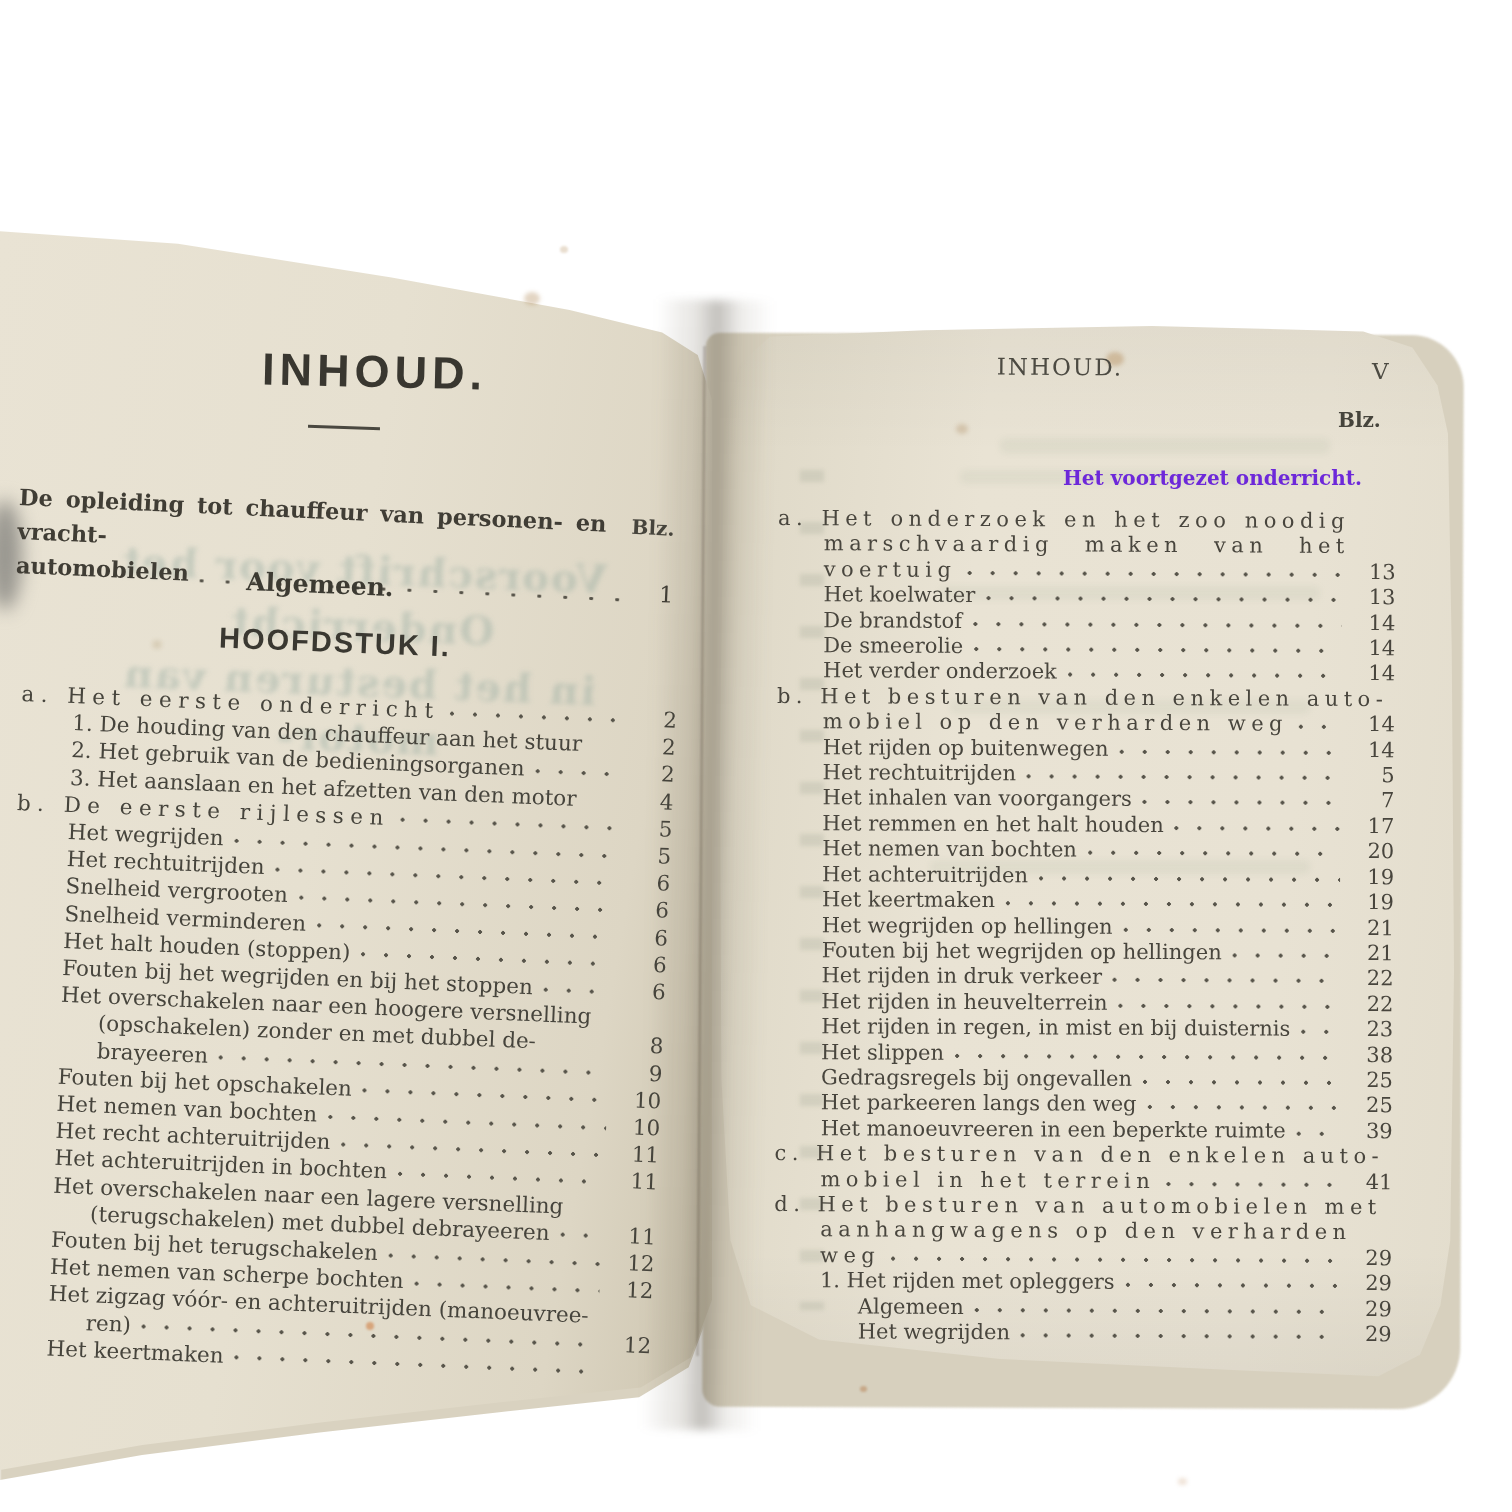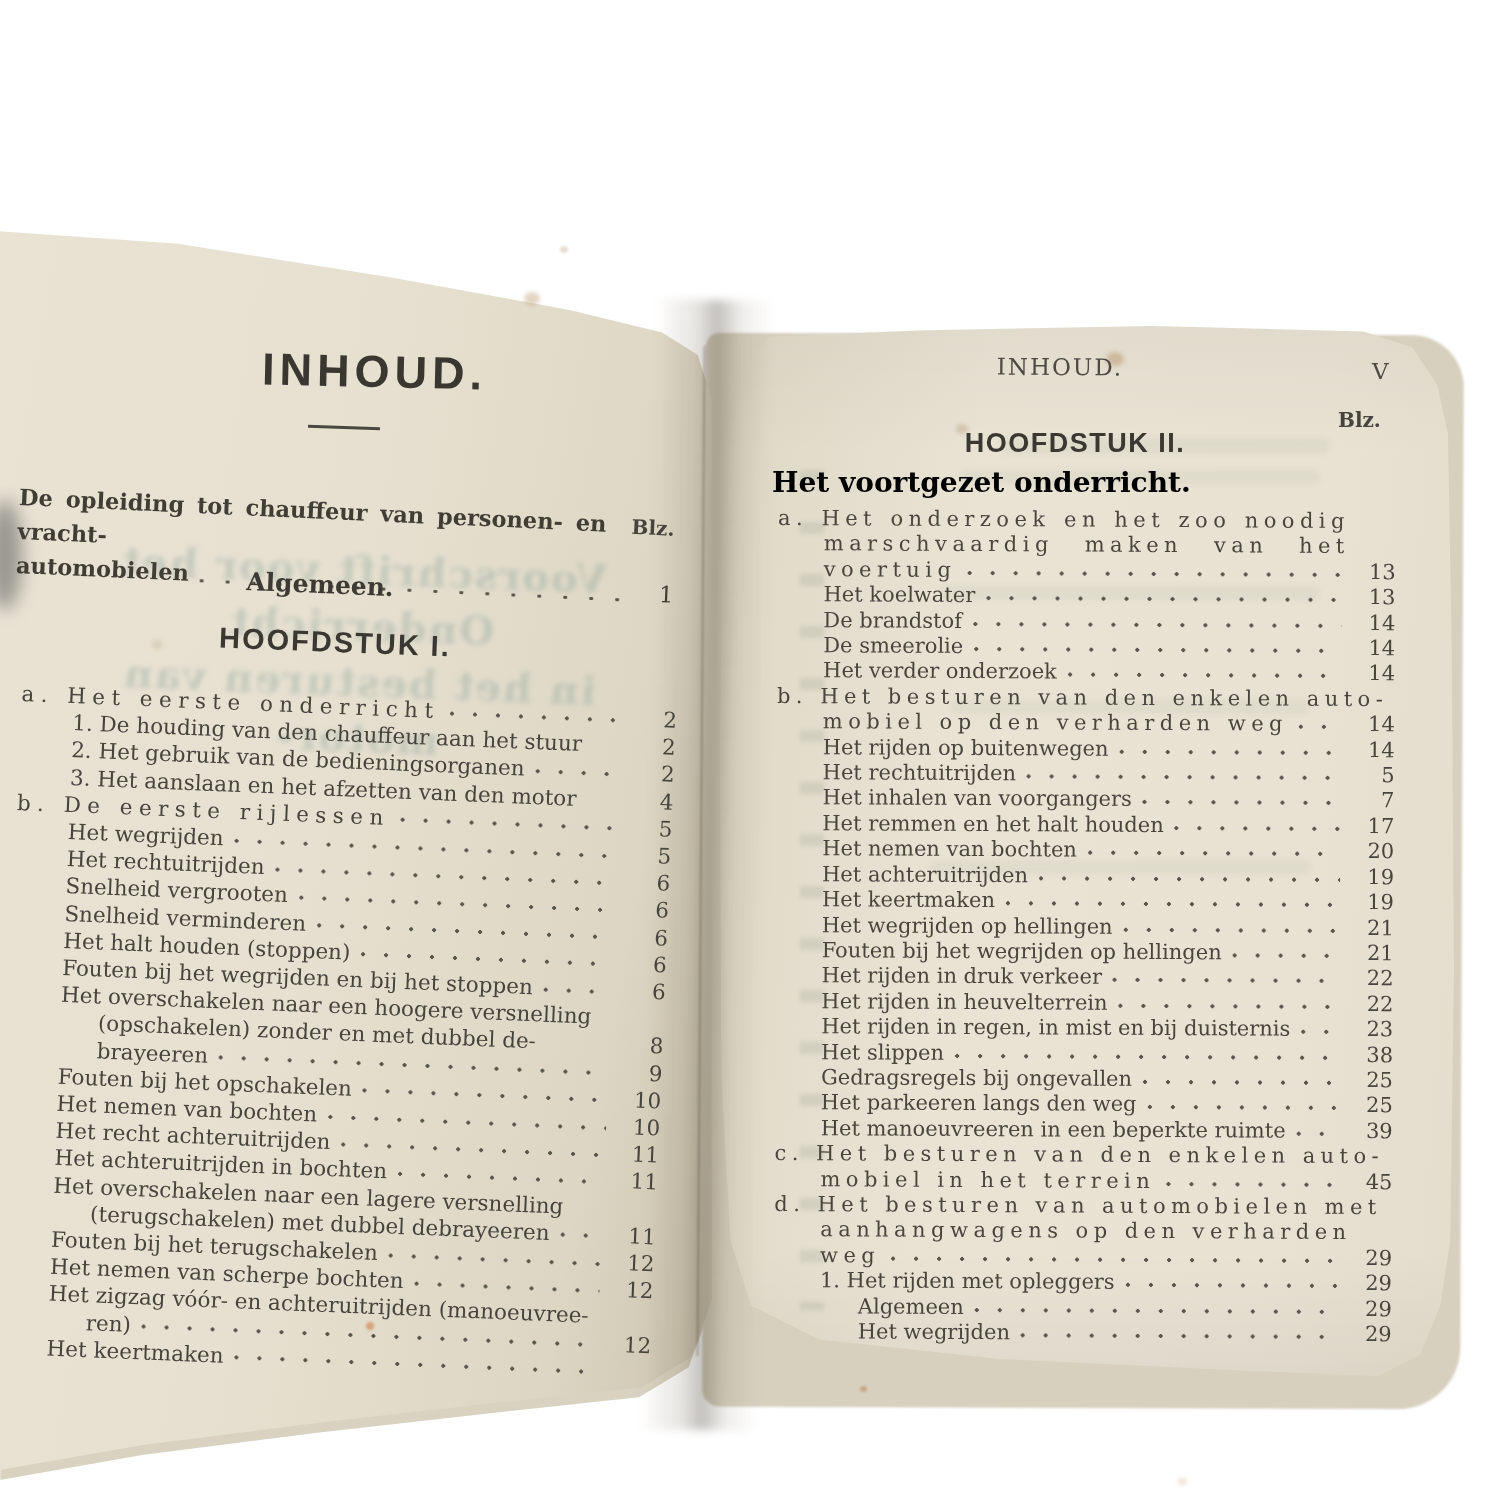--- a/index.html
+++ b/index.html
@@ -132,22 +132,22 @@
   }
   .rp-blz{
     position:absolute;left:1338px;top:408px;font-size:20px;font-weight:bold;color:#46443c;
   }
   .rp-h-hfd{
     position:absolute;left:780px;top:428px;width:590px;text-align:center;
     font-family:"Liberation Sans",sans-serif;font-weight:bold;
     font-size:27px;letter-spacing:1.5px;color:#3a3831;
   }
   .rp-sub{
-    position:absolute;left:772px;top:466px;width:590px;text-align:left;
-    font-weight:bold;font-size:28px;color:#000000;
+    position:absolute;left:772px;top:466px;width:590px;text-align:right;
+    font-weight:bold;font-size:20px;color:#6d28d9;
   }
   .rp-entries{
     position:absolute;left:778px;top:506px;width:618px;
     transform:rotate(.3deg);transform-origin:0 0;
     font-size:21px;line-height:25.4px;color:#48453d;
   }
 
   
   .trow{display:flex;align-items:baseline;}
   .trow .t{white-space:nowrap;}
@@ -343,21 +343,20 @@
       <div class="trow i1">
     <span class="t">Het keertmaken</span>
     <span class="leader"></span>
     <span class="pg"></span>
   </div>
     </div>
 
   <div class="rp-header">INHOUD.</div>
   <div class="rp-folio">V</div>
   <div class="rp-blz">Blz.</div>
-  <div class="rp-h-hfd">HOOFDSTUK II.</div>
   <div class="rp-sub">Het voortgezet onderricht.</div>
   <div class="rp-entries" id="right-entries">
       <div class="trow i0 sp nl">
     <span class="t">a. Het onderzoek en het zoo noodig</span>
 
     <span class="pg"></span>
   </div>
       <div class="trow i1 sp nl">
     <span class="t">marschvaardig maken van het</span>
 
@@ -479,21 +478,21 @@
     <span class="pg">39</span>
   </div>
       <div class="trow i0 sp nl">
     <span class="t">c. Het besturen van den enkelen auto-</span>
 
     <span class="pg"></span>
   </div>
       <div class="trow i1 sp">
     <span class="t">mobiel in het terrein</span>
     <span class="leader"></span>
-    <span class="pg">45</span>
+    <span class="pg">41</span>
   </div>
       <div class="trow i0 sp nl">
     <span class="t">d. Het besturen van automobielen met</span>
 
     <span class="pg"></span>
   </div>
       <div class="trow i1 sp nl">
     <span class="t">aanhangwagens op den verharden</span>
 
     <span class="pg"></span>

